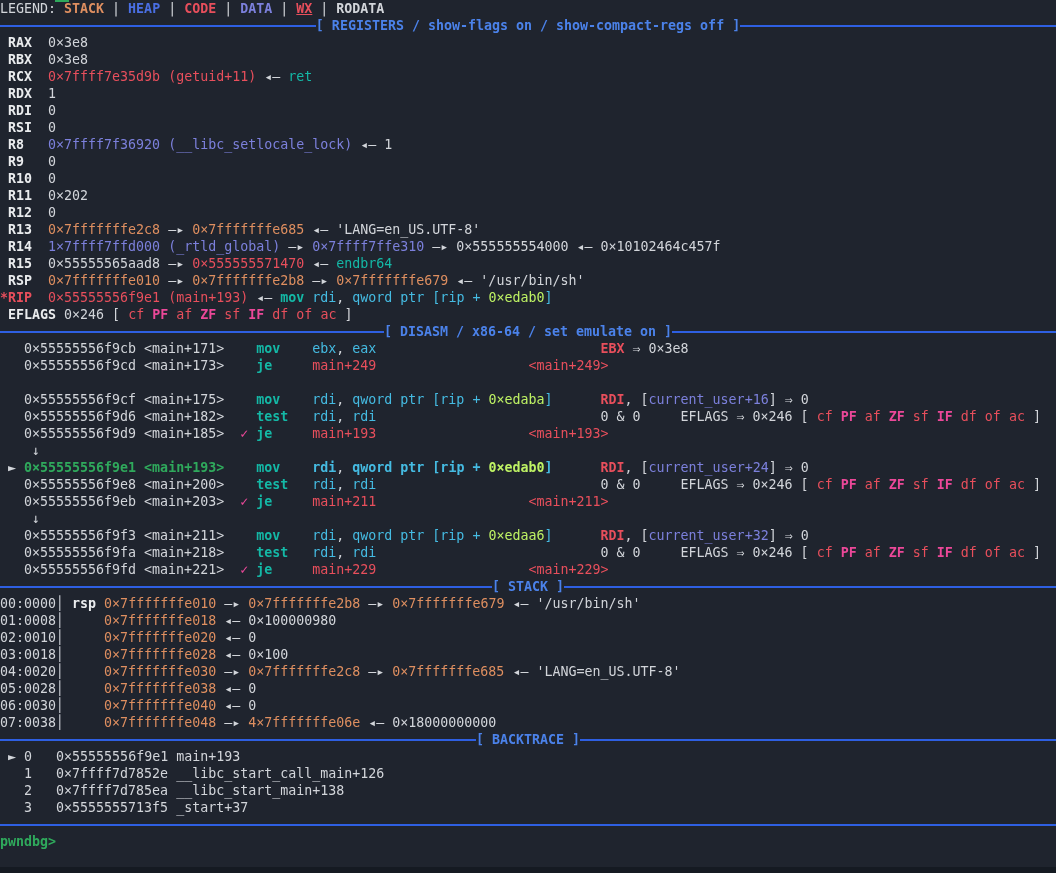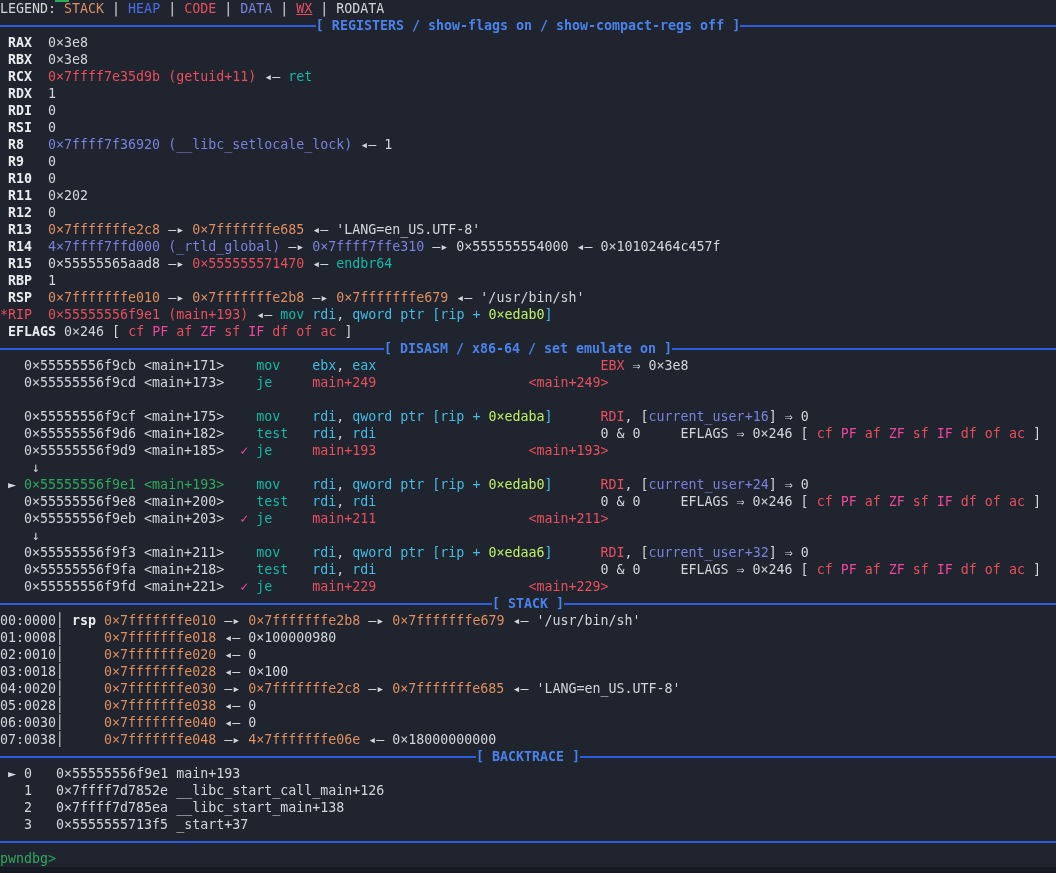--- a/index.html
+++ b/index.html
@@ -18,21 +18,21 @@
   .wt{color:#eaecee;font-weight:bold;}
   .or{color:#df8f60;}
   .rd{color:#e84f5c;}
   .bl{color:#4a6fe4;}
   .pu{color:#7c80dc;}
   .vi{color:#bef264;}
   .cy{color:#45bbe2;}
   .ol{color:#14b8a6;}
   .gn{color:#ec4899;}
   .gnb{color:#2fa95c;}
-  .b{font-weight:normal;}
+  .b{font-weight:bold;}
   .ul{text-decoration:underline;}
   .sliver{position:absolute;top:0;left:55px;width:14px;height:2px;background:#2fa95c;}
   .bottom-strip{position:absolute;left:0;bottom:0;width:1056px;height:6px;background:#151a22;}
 </style>
 </head>
 <body>
 
 <div class="terminal">
   <div class="sliver"></div>
   <div id="lines-root">
@@ -43,23 +43,22 @@
       <div class="line"><span class="sg wt"> RCX  </span><span class="sg rd">0×7ffff7e35d9b (getuid+11)</span><span class="sg fg"> ◂— </span><span class="sg ol">ret</span></div>
       <div class="line"><span class="sg wt"> RDX  </span><span class="sg fg">1</span></div>
       <div class="line"><span class="sg wt"> RDI  </span><span class="sg fg">0</span></div>
       <div class="line"><span class="sg wt"> RSI  </span><span class="sg fg">0</span></div>
       <div class="line"><span class="sg wt"> R8   </span><span class="sg pu">0×7ffff7f36920 (__libc_setlocale_lock)</span><span class="sg fg"> ◂— 1</span></div>
       <div class="line"><span class="sg wt"> R9   </span><span class="sg fg">0</span></div>
       <div class="line"><span class="sg wt"> R10  </span><span class="sg fg">0</span></div>
       <div class="line"><span class="sg wt"> R11  </span><span class="sg fg">0×202</span></div>
       <div class="line"><span class="sg wt"> R12  </span><span class="sg fg">0</span></div>
       <div class="line"><span class="sg wt"> R13  </span><span class="sg or">0×7fffffffe2c8</span><span class="sg fg"> —▸ </span><span class="sg or">0×7fffffffe685</span><span class="sg fg"> ◂— 'LANG=en_US.UTF-8'</span></div>
-      <div class="line"><span class="sg wt"> R14  </span><span class="sg pu">4×7ffff7ffd000 (_rtld_global)</span><span class="sg fg"> —▸ </span><span class="sg pu">0×7ffff7ffe310</span><span class="sg fg"> —▸ 0×555555554000 ◂— 0×10102464c457f</span></div>
+      <div class="line"><span class="sg wt"> R14  </span><span class="sg pu">1×7ffff7ffd000 (_rtld_global)</span><span class="sg fg"> —▸ </span><span class="sg pu">0×7ffff7ffe310</span><span class="sg fg"> —▸ 0×555555554000 ◂— 0×10102464c457f</span></div>
       <div class="line"><span class="sg wt"> R15  </span><span class="sg fg">0×55555565aad8 —▸ </span><span class="sg rd">0×555555571470</span><span class="sg fg"> ◂— </span><span class="sg ol">endbr64</span></div>
-      <div class="line"><span class="sg wt"> RBP  </span><span class="sg fg">1</span></div>
       <div class="line"><span class="sg wt"> RSP  </span><span class="sg or">0×7fffffffe010</span><span class="sg fg"> —▸ </span><span class="sg or">0×7fffffffe2b8</span><span class="sg fg"> —▸ </span><span class="sg or">0×7fffffffe679</span><span class="sg fg"> ◂— '/usr/bin/sh'</span></div>
       <div class="line"><span class="sg rd b">*RIP</span><span class="sg fg">  </span><span class="sg rd">0×55555556f9e1 (main+193)</span><span class="sg fg"> ◂— </span><span class="sg ol b">mov</span><span class="sg fg"> </span><span class="sg cy">rdi</span><span class="sg fg">, </span><span class="sg cy">qword ptr [rip + </span><span class="sg vi">0×edab0</span><span class="sg cy">]</span></div>
       <div class="line"><span class="sg fg"> </span><span class="sg wt">EFLAGS</span><span class="sg fg"> 0×246 [ </span><span class="sg rd">cf </span><span class="sg gn b">PF </span><span class="sg rd">af </span><span class="sg gn b">ZF </span><span class="sg rd">sf </span><span class="sg gn b">IF </span><span class="sg rd">df </span><span class="sg rd">of </span><span class="sg rd">ac</span><span class="sg fg"> ]</span></div>
       <div class="line rule"><span class="rline"></span><span class="rlabel">[ DISASM / x86-64 / set emulate on ]</span><span class="rline"></span></div>
       <div class="line"><span class="sg fg">   0×55555556f9cb &lt;main+171&gt;    </span><span class="sg ol b">mov</span><span class="sg fg">    </span><span class="sg cy">ebx</span><span class="sg fg">, </span><span class="sg cy">eax</span><span class="sg fg">                            </span><span class="sg rd b">EBX</span><span class="sg fg"> ⇒ 0×3e8</span></div>
       <div class="line"><span class="sg fg">   0×55555556f9cd &lt;main+173&gt;    </span><span class="sg ol b">je</span><span class="sg fg">     </span><span class="sg rd">main+249                   </span><span class="sg rd">&lt;main+249&gt;</span></div>
       <div class="line"><span class="sg fg"> </span></div>
       <div class="line"><span class="sg fg">   0×55555556f9cf &lt;main+175&gt;    </span><span class="sg ol b">mov</span><span class="sg fg">    </span><span class="sg cy">rdi</span><span class="sg fg">, </span><span class="sg cy">qword ptr [rip + </span><span class="sg vi">0×edaba</span><span class="sg cy">]</span><span class="sg fg">      </span><span class="sg rd b">RDI</span><span class="sg fg">, [</span><span class="sg pu">current_user+16</span><span class="sg fg">] ⇒ 0</span></div>
       <div class="line"><span class="sg fg">   0×55555556f9d6 &lt;main+182&gt;    </span><span class="sg ol b">test</span><span class="sg fg">   </span><span class="sg cy">rdi</span><span class="sg fg">, </span><span class="sg cy">rdi                            </span><span class="sg fg">0 &amp; 0     </span><span class="sg fg">EFLAGS ⇒ 0×246 [ </span><span class="sg rd">cf </span><span class="sg gn b">PF </span><span class="sg rd">af </span><span class="sg gn b">ZF </span><span class="sg rd">sf </span><span class="sg gn b">IF </span><span class="sg rd">df </span><span class="sg rd">of </span><span class="sg rd">ac</span><span class="sg fg"> ]</span></div>
       <div class="line"><span class="sg fg">   0×55555556f9d9 &lt;main+185&gt;  </span><span class="sg gn">✓ </span><span class="sg ol b">je</span><span class="sg fg">     </span><span class="sg rd">main+193                   </span><span class="sg rd">&lt;main+193&gt;</span></div>

